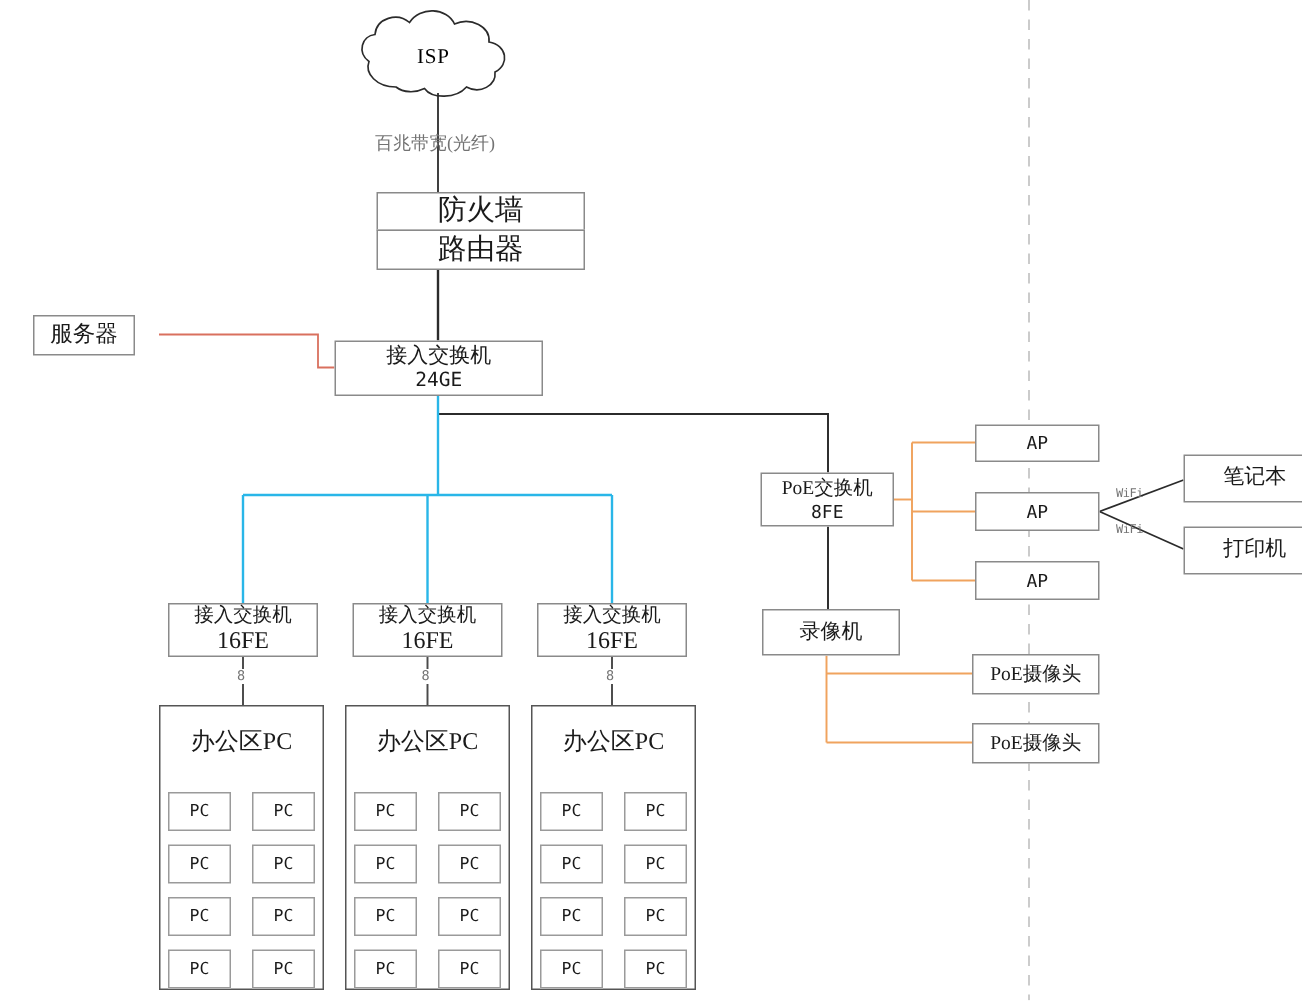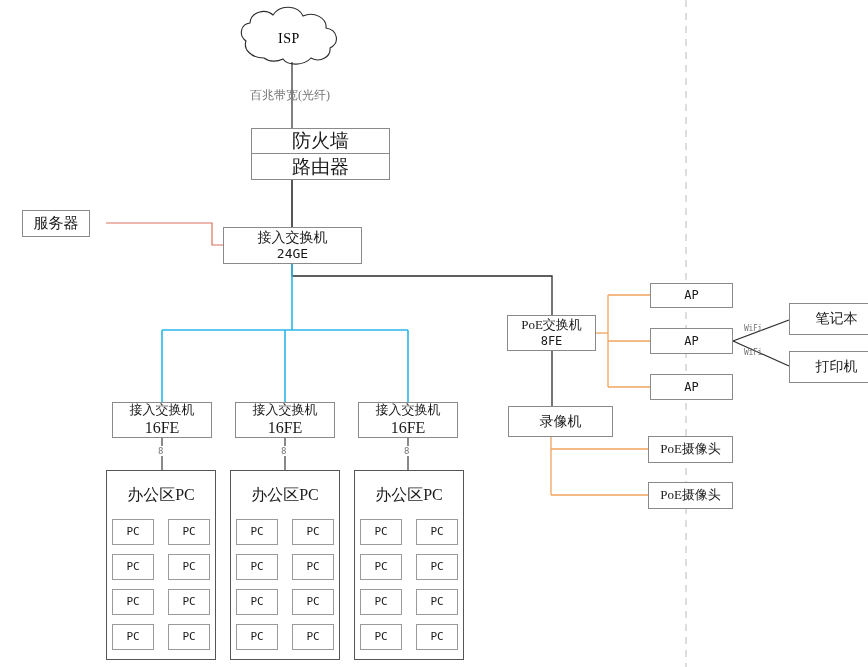--- a/index.html
+++ b/index.html
@@ -50,21 +50,21 @@
   .n-core .l2 { font-size: 13px; font-family: "DejaVu Sans Mono","Liberation Mono",monospace; }
   .n-poe .l1 { font-size: 13px; }
   .n-poe .l2 { font-size: 12px; font-family: "DejaVu Sans Mono","Liberation Mono",monospace; }
   .n-acc .l1 { font-size: 13px; }
   .n-acc .l2 { font-size: 16px; font-family: Liberation Serif, serif; }
   .n-ap { font-size: 12px; font-family: "DejaVu Sans Mono","Liberation Mono",monospace; }
   .n-dev { font-size: 14px; }
   .n-cam { font-size: 13px; }
   .n-nvr { font-size: 14px; }
   .n-pcgroup {
-    justify-content: flex-start;
+    justify-content: space-between;
     border: 1px solid #555555;
     padding-top: 14px;
   }
   .n-pcgroup .grouptitle {
     font-size: 16px;
     margin-bottom: 14px;
   }
   .pcgrid {
     display: grid;
     grid-template-columns: repeat(2, 42px);
@@ -183,21 +183,21 @@
   <div class="node n-core cn" style="left:223px; top:227px; width:139px; height:37px;">
     <span class="l1">接入交换机</span>
     <span class="l2">24GE</span>
   </div>
 
   <div class="node n-poe cn" style="left:507px; top:315px; width:89px; height:36px;">
     <span class="l1">PoE交换机</span>
     <span class="l2">8FE</span>
   </div>
 
-  <div class="node n-nvr cn" style="left:508px; top:406px; width:105px; height:31px;">
+  <div class="node n-nvr cn" style="left:508px; top:406px; width:92px; height:31px;">
     <span class="l1">录像机</span>
   </div>
 
   <div class="node n-acc cn" style="left:112px; top:402px; width:100px; height:36px;">
     <span class="l1">接入交换机</span>
     <span class="l2">16FE</span>
   </div>
   <div class="node n-acc cn" style="left:235px; top:402px; width:100px; height:36px;">
     <span class="l1">接入交换机</span>
     <span class="l2">16FE</span>

